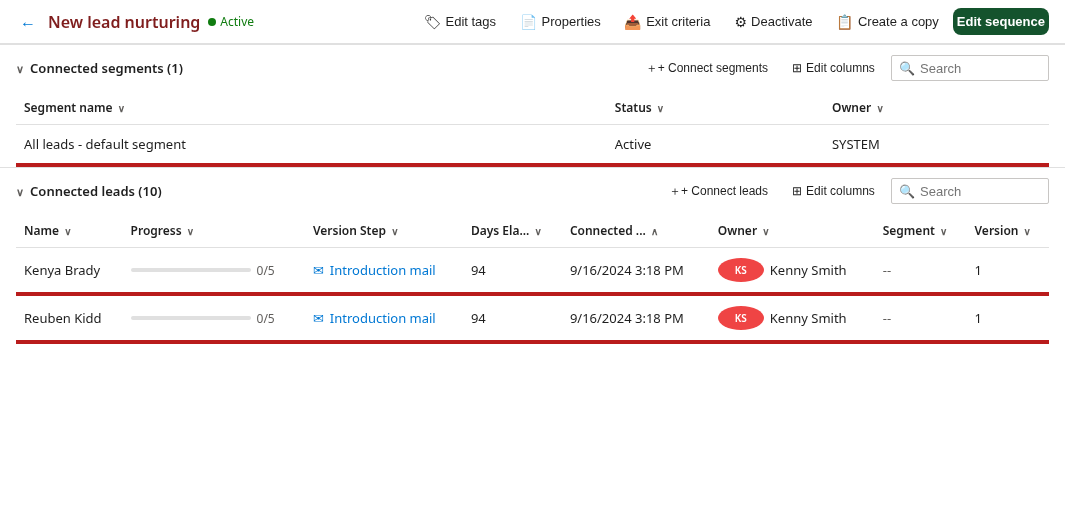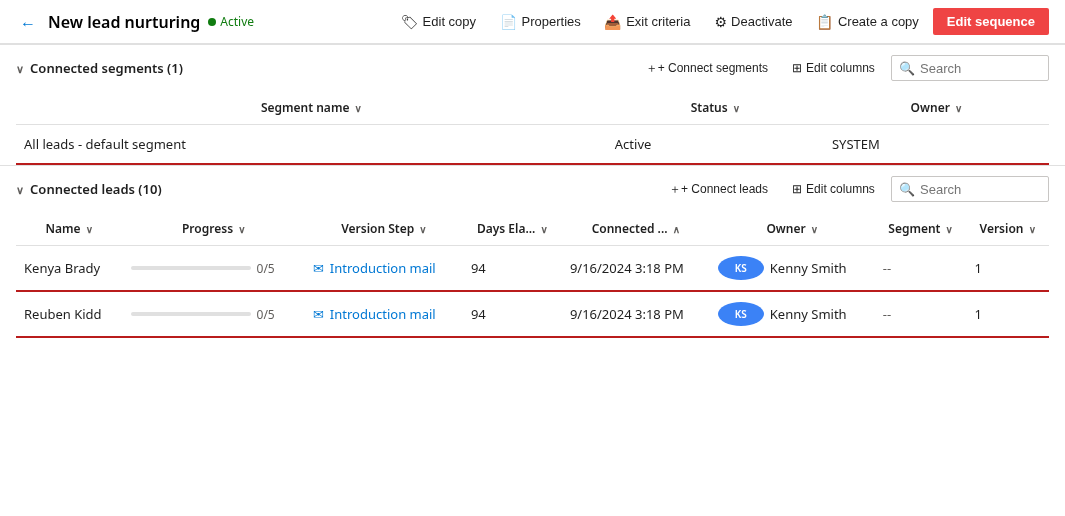--- a/index.html
+++ b/index.html
@@ -20,21 +20,21 @@
       font-size: 16px;
       display: flex;
       align-items: center;
       border: none;
       background: none;
       padding: 0 4px;
     }
     .page-title {
       font-size: 16px;
       font-weight: 600;
-      color: #000000;
+      color: #7f1d1d;
     }
     .status-badge {
       display: flex;
       align-items: center;
       gap: 4px;
       font-size: 12px;
       color: #107c10;
     }
     .status-dot {
       width: 8px;
@@ -55,25 +55,25 @@
       padding: 5px 10px;
       border: none;
       background: none;
       cursor: pointer;
       color: #1f1f1f;
       font-size: 13px;
       border-radius: 2px;
     }
     .action-icon { font-size: 14px; color: #1f1f1f; }
     .btn-primary {
-      background: #ef4444;
+      background: #14532d;
       color: #fff;
       border: none;
-      padding: 6px 14px;
-      border-radius: 2px;
+      padding: 6px 4px;
+      border-radius: 8px;
       cursor: pointer;
       font-size: 13px;
       font-weight: 600;
     }
 
     
     .tabs {
       display: flex;
       border-bottom: 1px solid #e0e0e0;
       padding: 0 16px;
@@ -149,34 +149,34 @@
 
     
     .table-wrap {
       padding: 0 16px;
     }
     table {
       width: 100%;
       border-collapse: collapse;
     }
     th {
-      text-align: center;
+      text-align: left;
       padding: 8px 8px;
       font-size: 12px;
       font-weight: 600;
       color: #1f1f1f;
       border-bottom: 1px solid #e0e0e0;
       cursor: pointer;
       white-space: nowrap;
     }
     th .sort-icon { color: #605e5c; font-size: 10px; margin-left: 2px; }
     td {
       padding: 10px 8px;
       font-size: 13px;
-      border-bottom: 2px solid #b91c1c;
+      border-bottom: 4px solid #b91c1c;
       color: #1f1f1f;
     }
     .progress-bar-wrap {
       display: flex;
       align-items: center;
       gap: 6px;
     }
     .progress-bar {
       width: 120px;
       height: 4px;
@@ -194,21 +194,21 @@
       display: flex;
       align-items: center;
       gap: 6px;
       color: #0078d4;
     }
     .step-icon { font-size: 13px; }
     .avatar-circle {
       width: 46px;
       height: 24px;
       border-radius: 50%;
-      background: #3b82f6;
+      background: #ef4444;
       color: #fff;
       font-size: 10px;
       font-weight: 600;
       display: flex;
       align-items: center;
       justify-content: center;
       flex-shrink: 0;
     }
     .owner-cell {
       display: flex;
@@ -232,21 +232,21 @@
     <span>←</span>
   </button>
   <span class="page-title">New lead nurturing</span>
   <span class="status-badge">
     <span class="status-dot"></span>
     <span>Active</span>
   </span>
   <div class="top-actions">
     <button class="action-btn">
       <span class="action-icon">🏷</span>
-      <span>Edit copy</span>
+      <span>Edit tags</span>
     </button>
     <button class="action-btn">
       <span class="action-icon">📄</span>
       <span>Properties</span>
     </button>
     <button class="action-btn">
       <span class="action-icon">📤</span>
       <span>Exit criteria</span>
     </button>
     <button class="action-btn">

